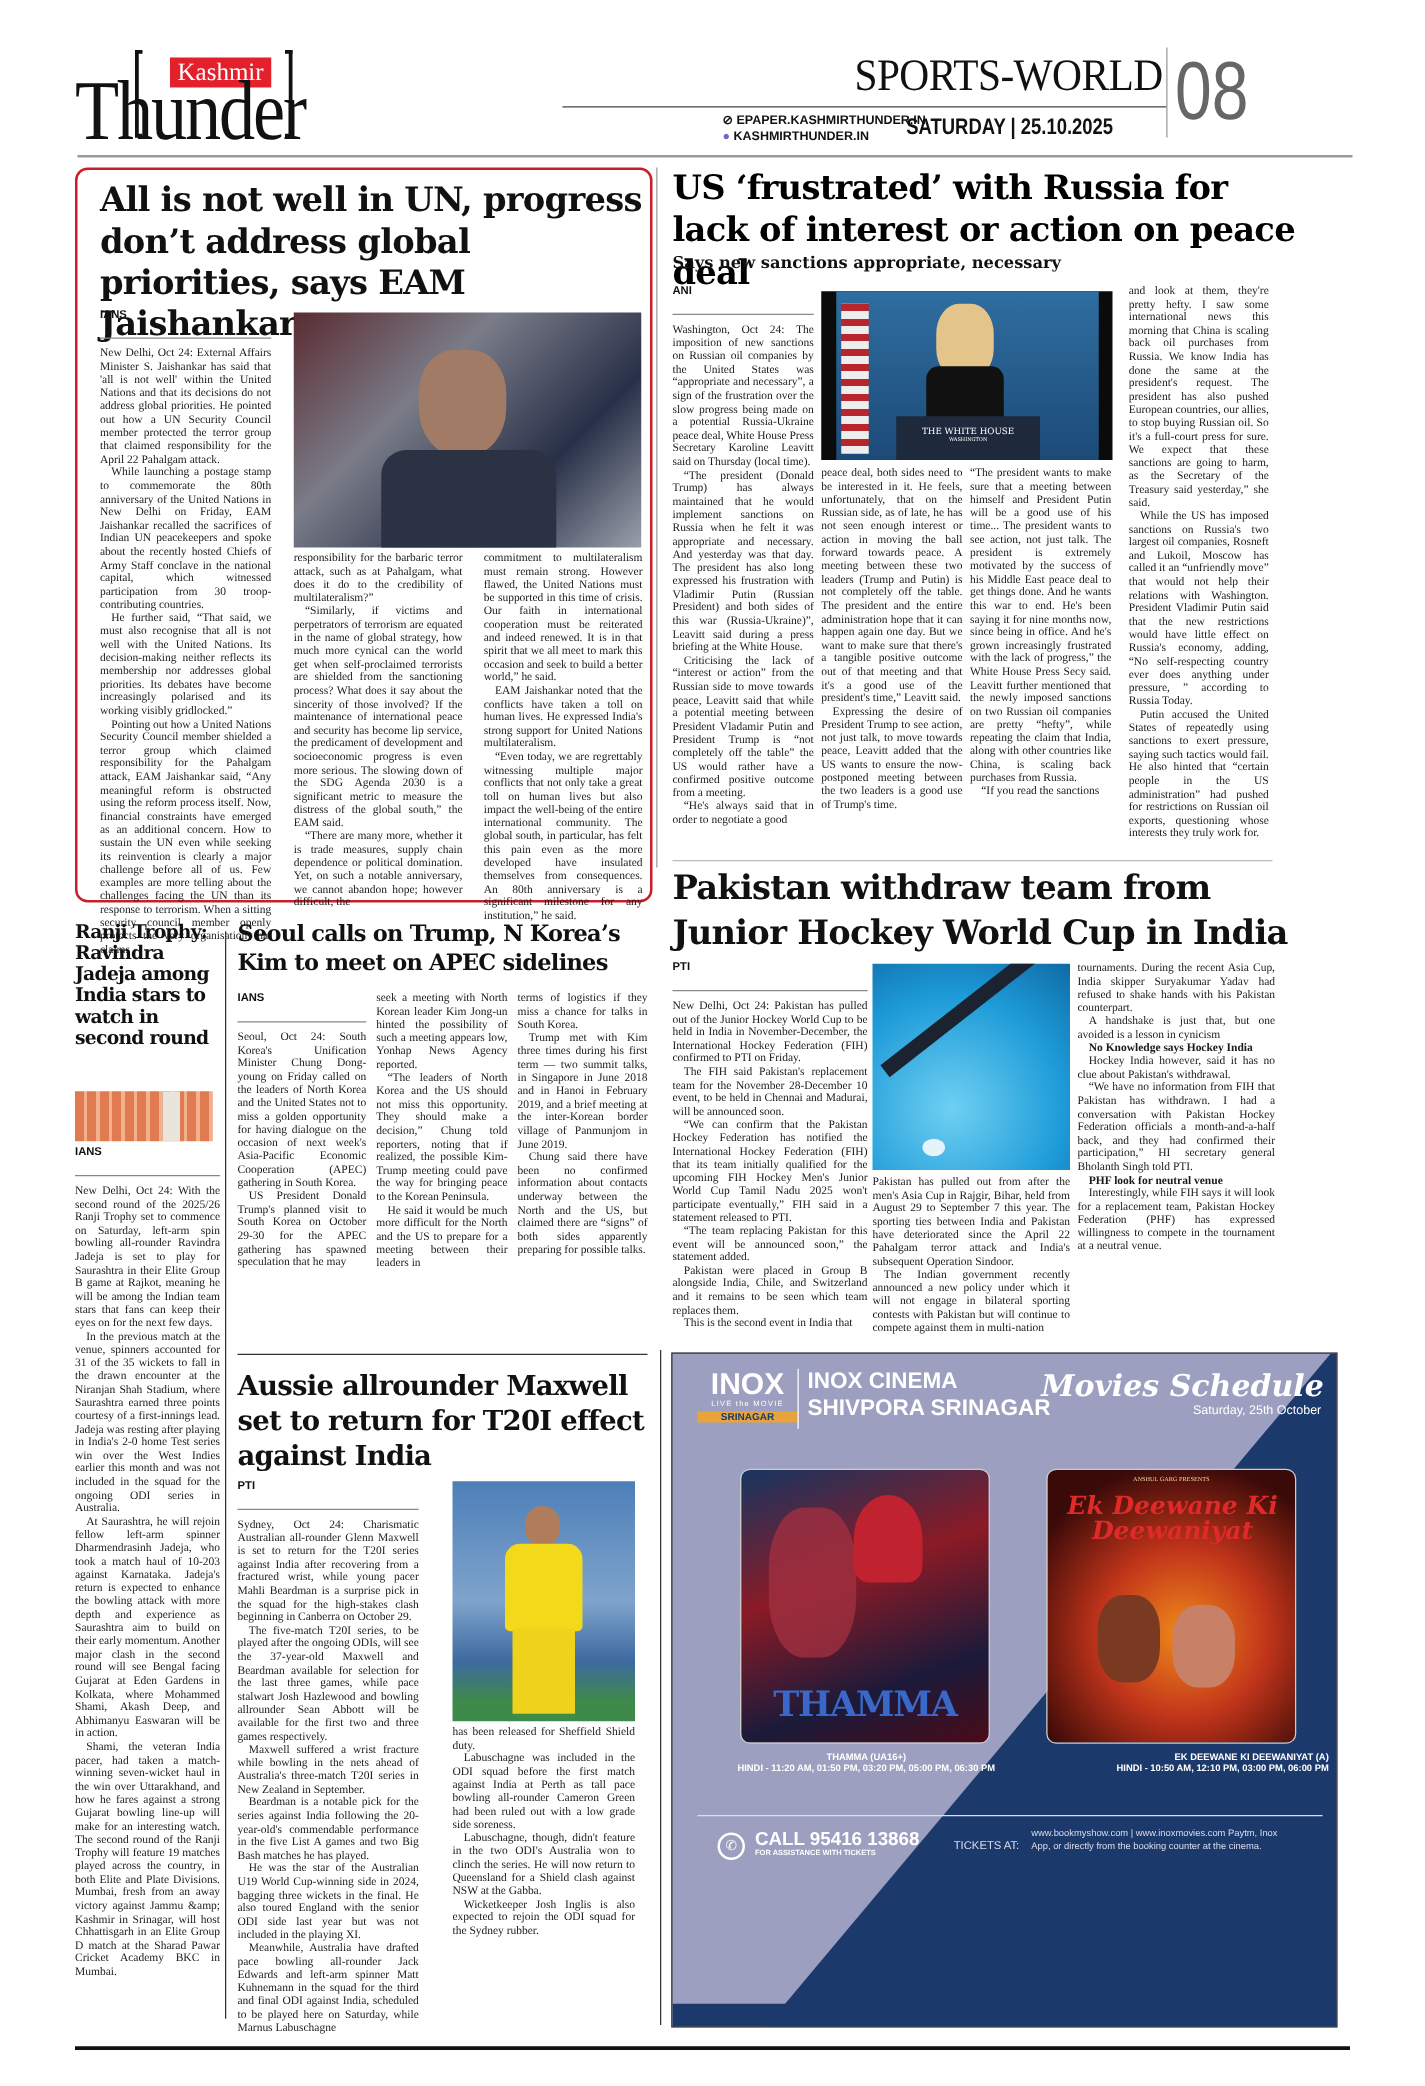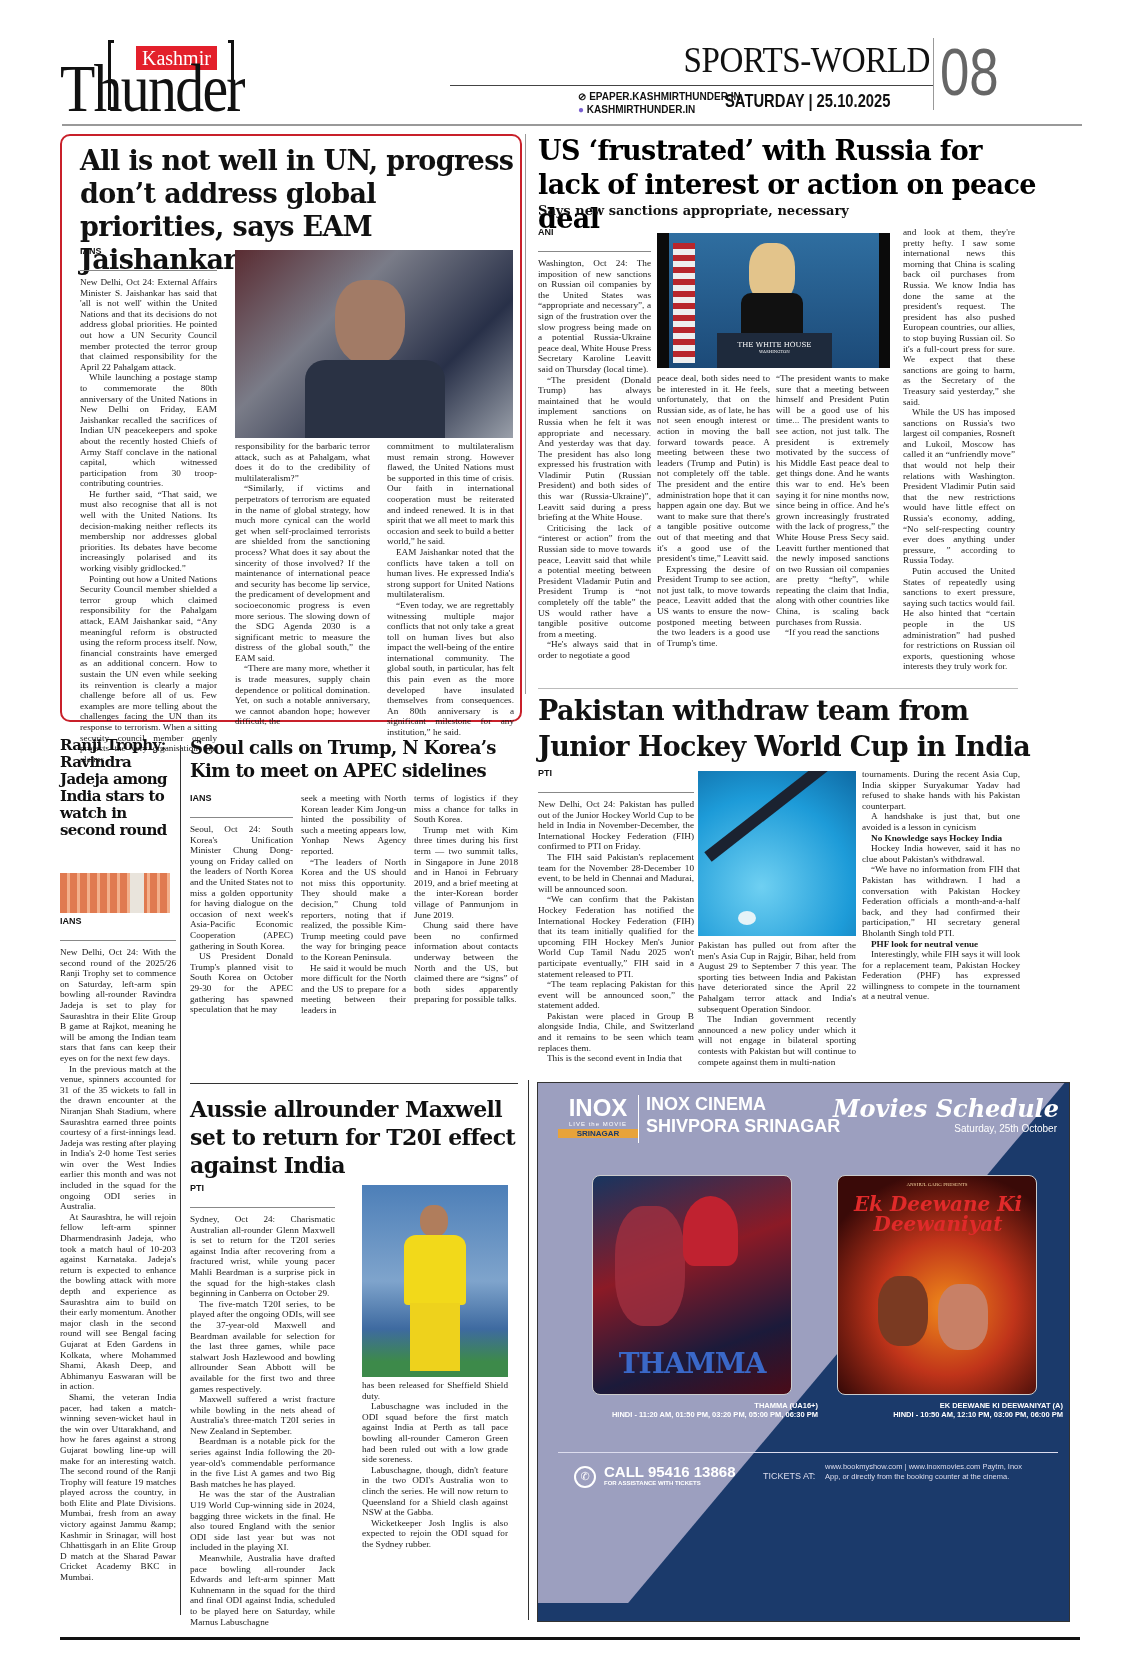--- a/index.html
+++ b/index.html
@@ -67,21 +67,21 @@
 
 <div class="vline" style="left:525px;top:134px;height:560px"></div>
 
 <div class="abs hl" style="left:538px;top:134px;width:500px;font-size:27px;line-height:34px;color:#000">US ‘frustrated’ with Russia for lack of interest or action on peace deal</div>
 <div class="abs" style="left:538px;top:203px;font-family:'DejaVu Serif',serif;font-weight:bold;font-size:13px">Says new sanctions appropriate, necessary</div>
 <div class="abs" style="left:538px;top:227px;width:113px">
   <div class="byline">ANI</div>
   <div class="txt">
     <p class="first">Washington, Oct 24: The imposition of new sanctions on Russian oil companies by the United States was “appropriate and necessary”, a sign of the frustration over the slow progress being made on a potential Russia-Ukraine peace deal, White House Press Secretary Karoline Leavitt said on Thursday (local time).</p>
     <p>“The president (Donald Trump) has always maintained that he would implement sanctions on Russia when he felt it was appropriate and necessary. And yesterday was that day. The president has also long expressed his frustration with Vladimir Putin (Russian President) and both sides of this war (Russia-Ukraine)”, Leavitt said during a press briefing at the White House.</p>
-    <p>Criticising the lack of “interest or action” from the Russian side to move towards peace, Leavitt said that while a potential meeting between President Vladamir Putin and President Trump is “not completely off the table” the US would rather have a tangible positive outcome from a meeting.</p>
+    <p>Criticising the lack of “interest or action” from the Russian side to move towards peace, Leavitt said that while a potential meeting between President Vladamir Putin and President Trump is “not completely off the table” the US would rather have a confirmed positive outcome from a meeting.</p>
     <p>“He's always said that in order to negotiate a good</p>
   </div>
 </div>
 <div class="img" style="left:657px;top:233px;width:233px;height:135px;background:#0b0b0b">
   <div style="position:absolute;left:12px;top:0;width:210px;height:135px;background:linear-gradient(180deg,#2f6ea0,#1c4a78)"></div>
   <div style="position:absolute;left:16px;top:10px;width:22px;height:120px;background:repeating-linear-gradient(180deg,#b8262c 0 6px,#eee 6px 12px)"></div>
   <div style="position:absolute;left:92px;top:10px;width:46px;height:60px;border-radius:40%;background:#e3c48b"></div>
   <div style="position:absolute;left:84px;top:60px;width:62px;height:45px;background:#111;border-radius:10px 10px 0 0"></div>
   <div style="position:absolute;left:60px;top:100px;width:115px;height:35px;background:#1e2a3c;text-align:center;color:#fff;font-size:7px;font-family:'DejaVu Serif',serif;padding-top:8px">
     <div>THE WHITE HOUSE</div>
@@ -213,21 +213,21 @@
     <div style="position:absolute;left:22px;top:30px;width:70px;height:120px;border-radius:40%;background:#a03040;opacity:0.8"></div>
     <div style="position:absolute;left:90px;top:20px;width:55px;height:70px;border-radius:50% 50% 20% 20%;background:#c02230"></div>
     <div style="position:absolute;left:0;bottom:14px;width:100%;text-align:center;font-family:'DejaVu Serif',serif;font-weight:bold;font-size:28px;color:#3a68c8;letter-spacing:-1px">THAMMA</div>
   </div>
   <div style="position:absolute;left:299px;top:92px;width:200px;height:220px;border-radius:8px;background:radial-gradient(circle at 55% 60%,#f08a1a 0%,#c0341a 40%,#3a0a08 80%);border:1px solid #ccc;overflow:hidden">
     <div style="position:absolute;left:0;top:6px;width:100%;text-align:center;font-size:5px;color:#f5d6a0;font-family:'Liberation Serif',serif">ANSHUL GARG PRESENTS</div>
     <div style="position:absolute;left:10px;top:18px;width:180px;text-align:center;font-family:'DejaVu Serif',serif;font-style:italic;font-weight:bold;font-size:20px;line-height:20px;color:#e02a2a">Ek Deewane Ki Deewaniyat</div>
     <div style="position:absolute;left:40px;top:100px;width:50px;height:70px;border-radius:40%;background:#7a3a22"></div>
     <div style="position:absolute;left:100px;top:108px;width:50px;height:66px;border-radius:40%;background:#c88066"></div>
   </div>
-  <div style="position:absolute;left:30px;top:318px;width:250px;text-align:right;font-family:'Liberation Sans',sans-serif;font-weight:bold;color:#fff;font-size:7.5px;line-height:9px">
+  <div style="position:absolute;left:30px;top:318px;width:250px;text-align:center;font-family:'Liberation Sans',sans-serif;font-weight:bold;color:#fff;font-size:7.5px;line-height:9px">
     <div>THAMMA (UA16+)</div>
     <div>HINDI - 11:20 AM, 01:50 PM, 03:20 PM, 05:00 PM, 06:30 PM</div>
   </div>
   <div style="position:absolute;left:275px;top:318px;width:250px;text-align:right;font-family:'Liberation Sans',sans-serif;font-weight:bold;color:#fff;font-size:7.5px;line-height:9px">
     <div>EK DEEWANE KI DEEWANIYAT (A)</div>
     <div>HINDI - 10:50 AM, 12:10 PM, 03:00 PM, 06:00 PM</div>
   </div>
   <div style="position:absolute;left:20px;top:369px;width:500px;height:1px;background:#dde"></div>
   <div style="position:absolute;left:36px;top:383px;width:22px;height:22px;border:2.5px solid #fff;border-radius:50%;color:#fff;font-size:11px;text-align:center;line-height:17px">✆</div>
   <div style="position:absolute;left:66px;top:380px;font-family:'Liberation Sans',sans-serif;color:#fff">

